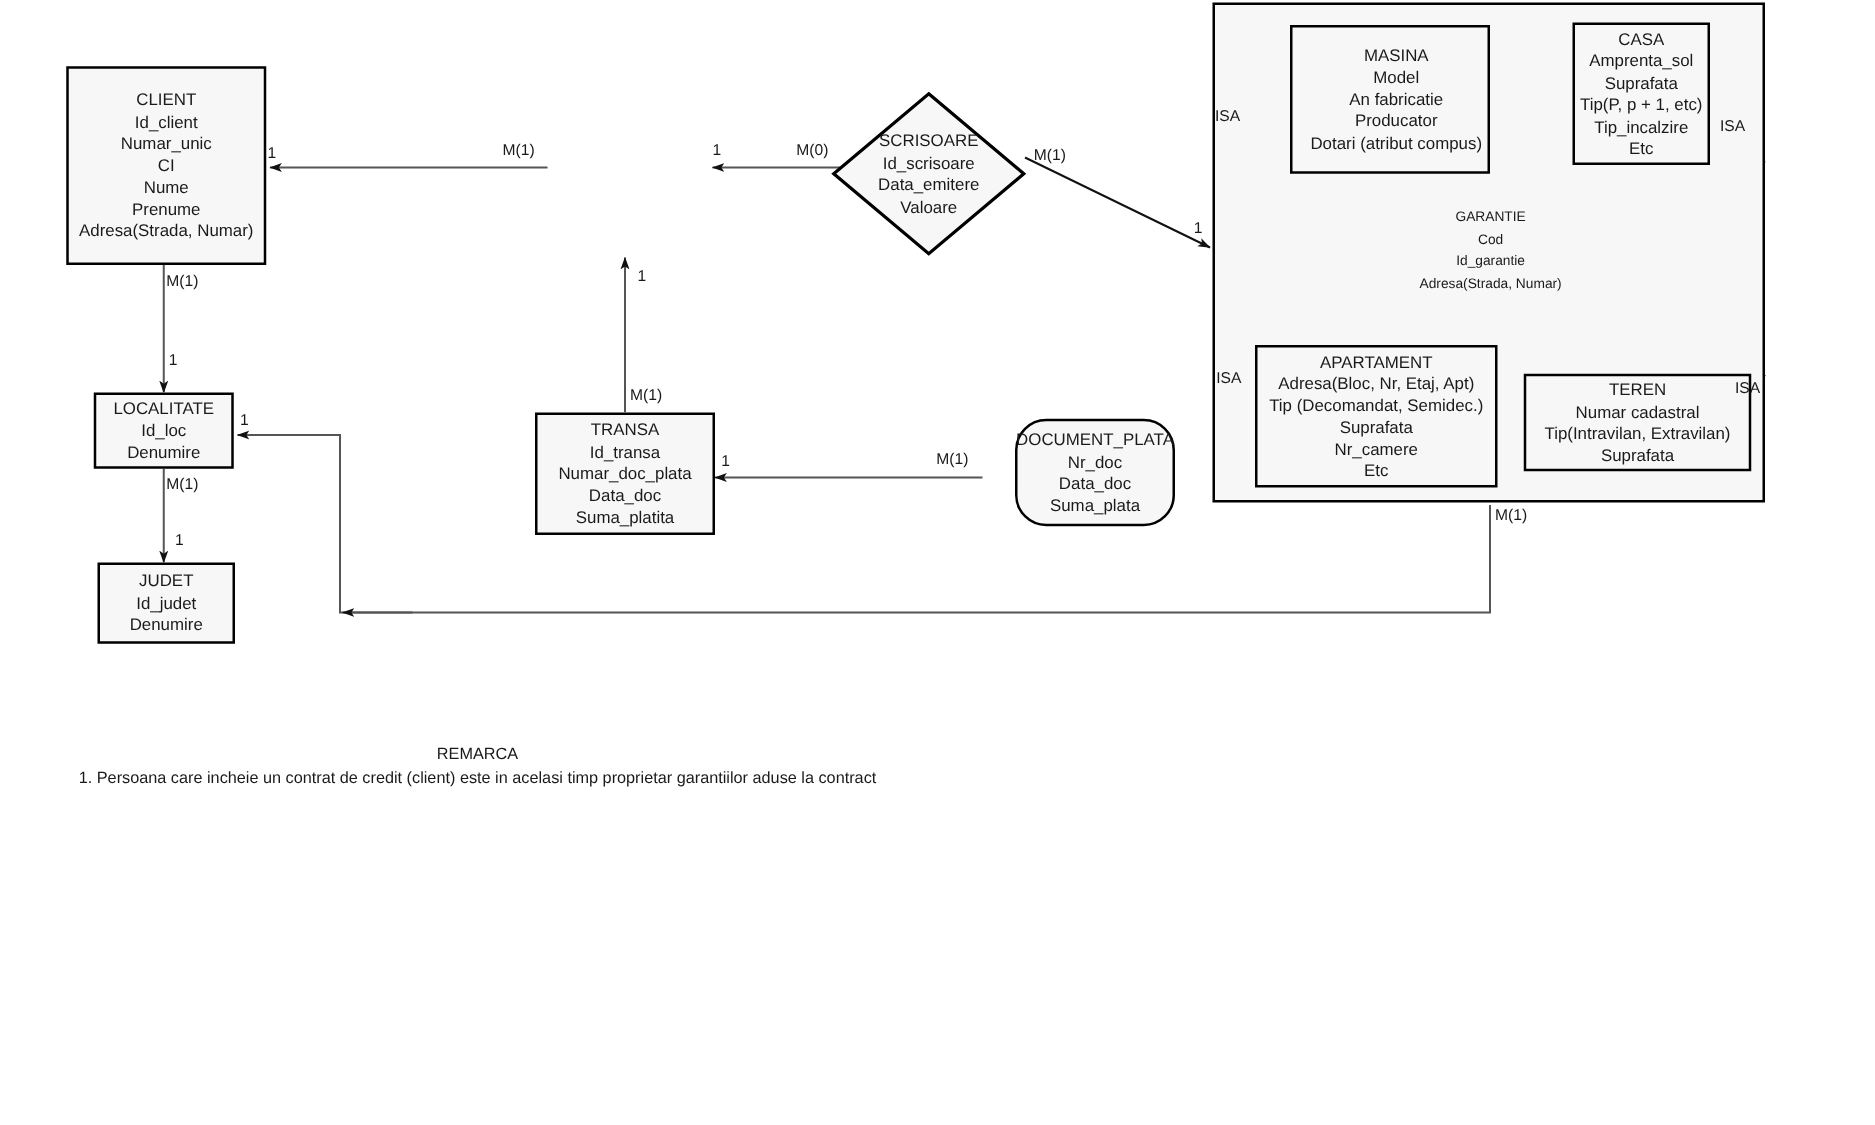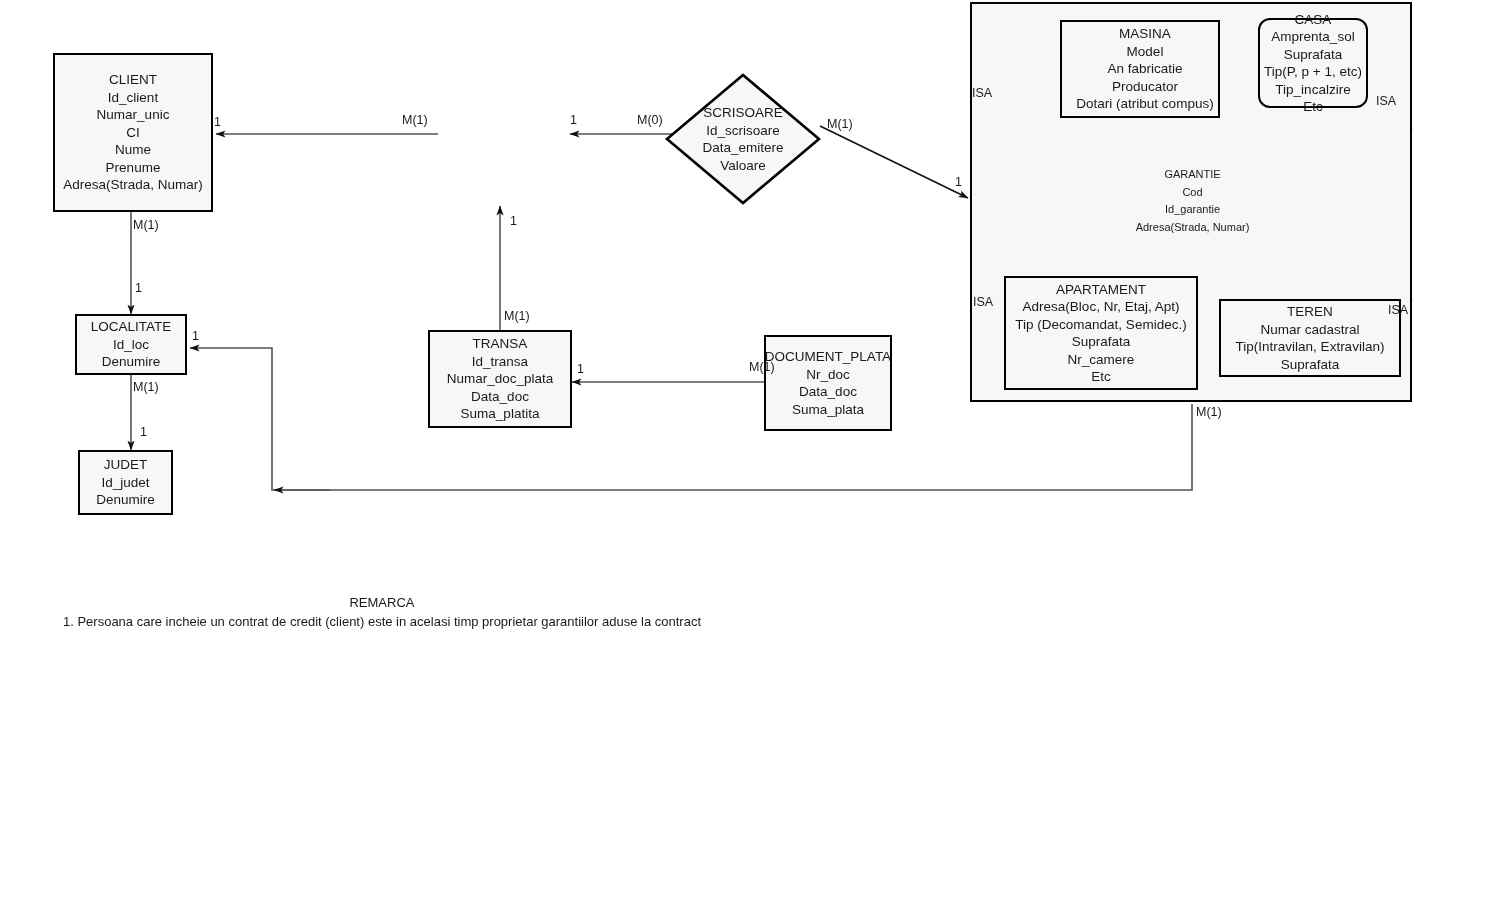--- a/index.html
+++ b/index.html
@@ -164,50 +164,50 @@
       <div class="attr">Valoare</div>
     </div>
   </div>
 
   <div class="entity" style="left:75px; top:314px; width:112px; height:61px;text-align:right;">
     <div class="ent-name">LOCALITATE</div>
     <div class="attr">Id_loc</div>
     <div class="attr">Denumire</div>
   </div>
 
-  <div class="entity" style="left:78px; top:450px; width:95px; height:65px;">
+  <div class="entity" style="left:78px; top:450px; width:110px; height:65px;">
     <div class="ent-name">JUDET</div>
     <div class="attr">Id_judet</div>
     <div class="attr">Denumire</div>
   </div>
 
   <div class="entity" style="left:428px; top:330px; width:144px; height:98px;">
     <div class="ent-name">TRANSA</div>
     <div class="attr">Id_transa</div>
     <div class="attr">Numar_doc_plata</div>
     <div class="attr">Data_doc</div>
     <div class="attr">Suma_platita</div>
   </div>
 
-  <div class="entity" style="left:764px; top:335px; width:128px; height:96px;">
+  <div class="entity" style="left:812px; top:335px; width:128px; height:86px;border-radius:25px;">
     <div class="ent-name">DOCUMENT_PLATA</div>
     <div class="attr">Nr_doc</div>
     <div class="attr">Data_doc</div>
     <div class="attr">Suma_plata</div>
   </div>
 
-  <div class="entity" style="left:1060px; top:20px; width:160px; height:98px;padding-left:10px;">
+  <div class="entity" style="left:1032px; top:20px; width:160px; height:119px;padding-left:10px;">
     <div class="ent-name">MASINA</div>
     <div class="attr">Model</div>
     <div class="attr">An fabricatie</div>
     <div class="attr">Producator</div>
     <div class="attr">Dotari (atribut compus)</div>
   </div>
 
-  <div class="entity" style="left:1258px; top:18px; width:110px; height:90px;border-radius:12px;">
+  <div class="entity" style="left:1258px; top:18px; width:110px; height:114px;">
     <div class="ent-name">CASA</div>
     <div class="attr">Amprenta_sol</div>
     <div class="attr">Suprafata</div>
     <div class="attr">Tip(P, p + 1, etc)</div>
     <div class="attr">Tip_incalzire</div>
     <div class="attr">Etc</div>
   </div>
 
   <div class="entity" style="left:1004px; top:276px; width:194px; height:114px;">
     <div class="ent-name">APARTAMENT</div>

